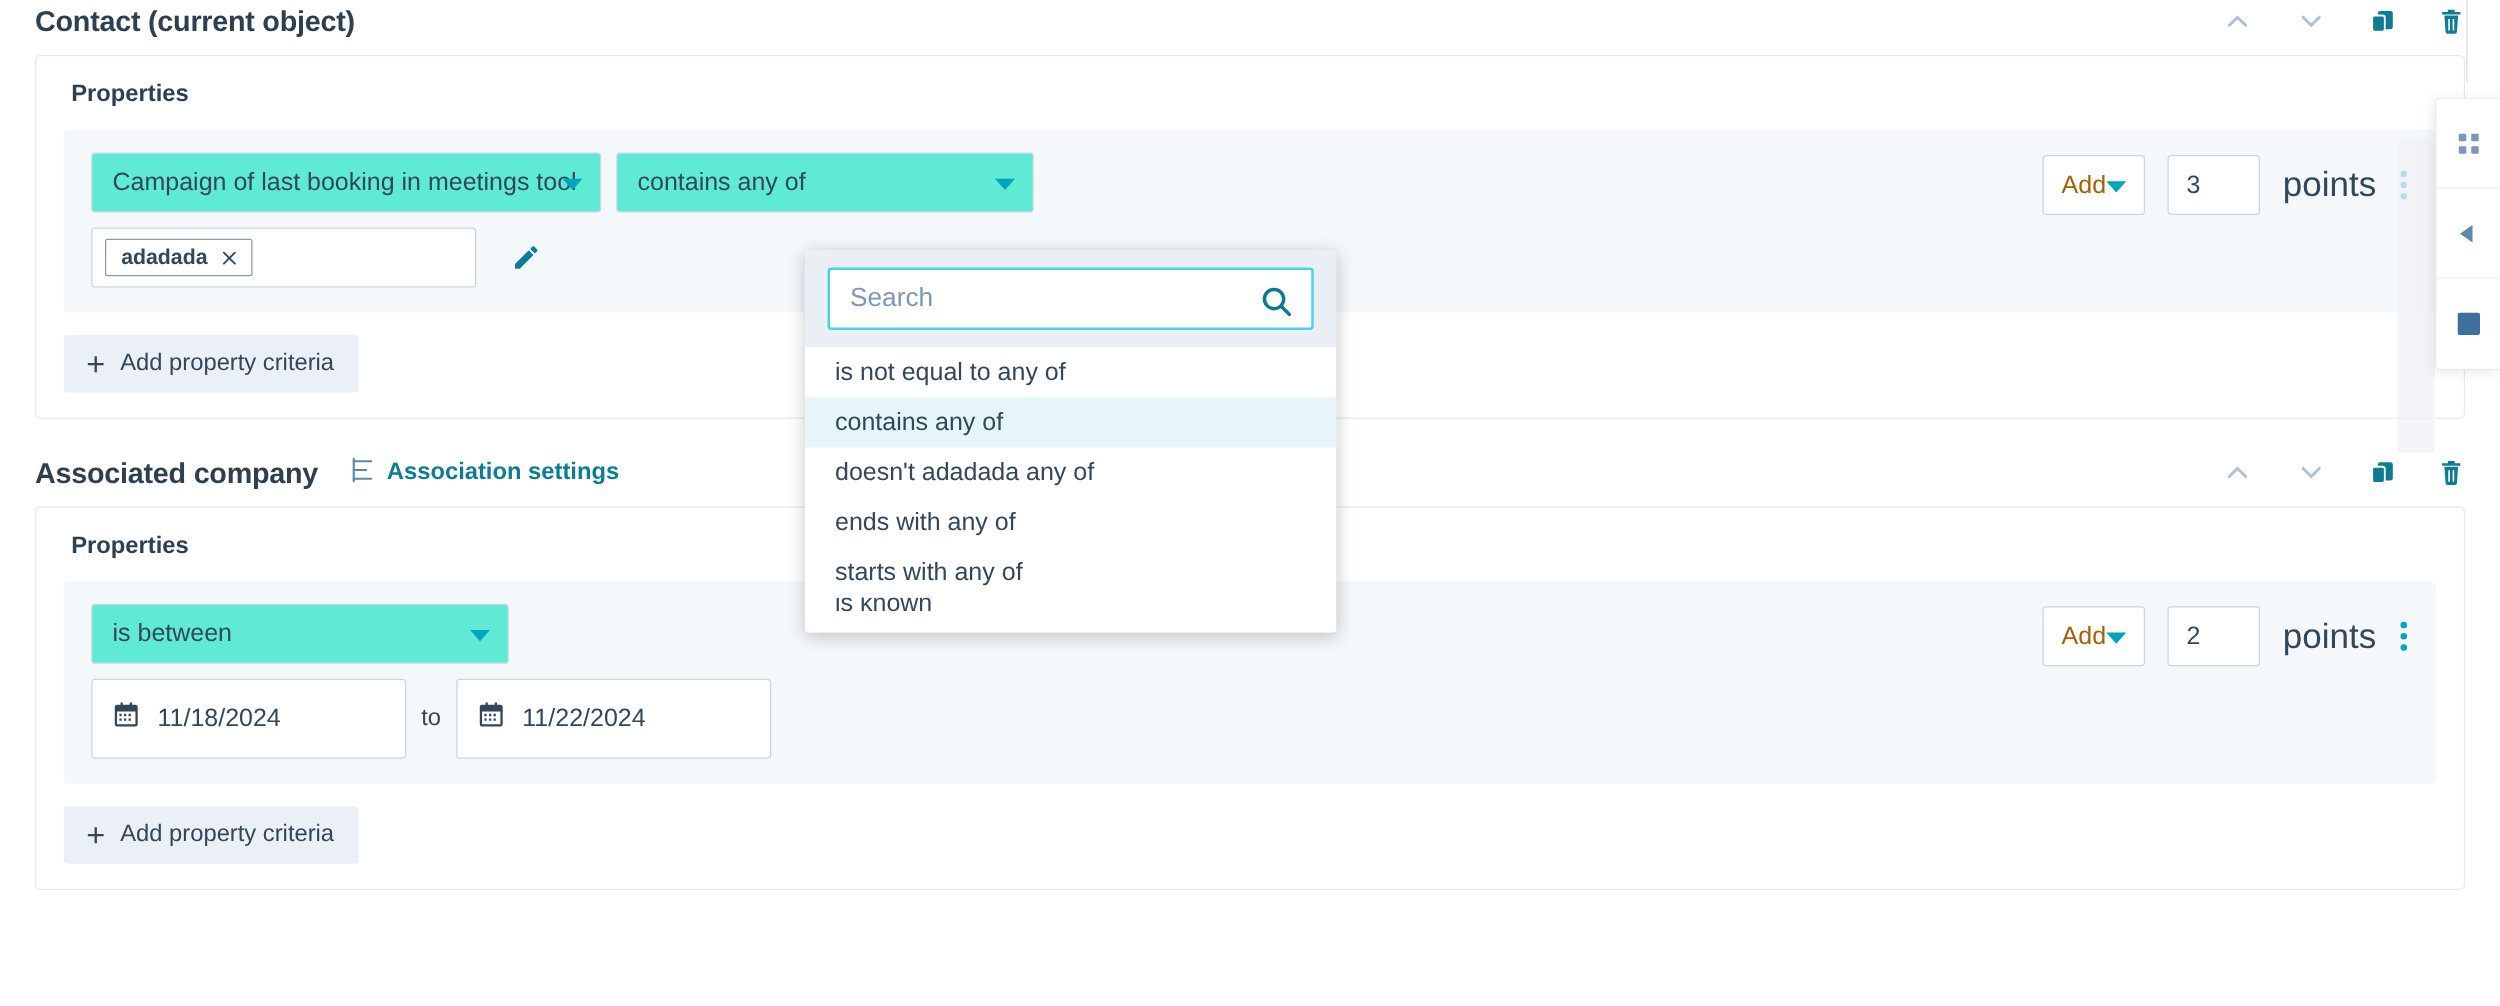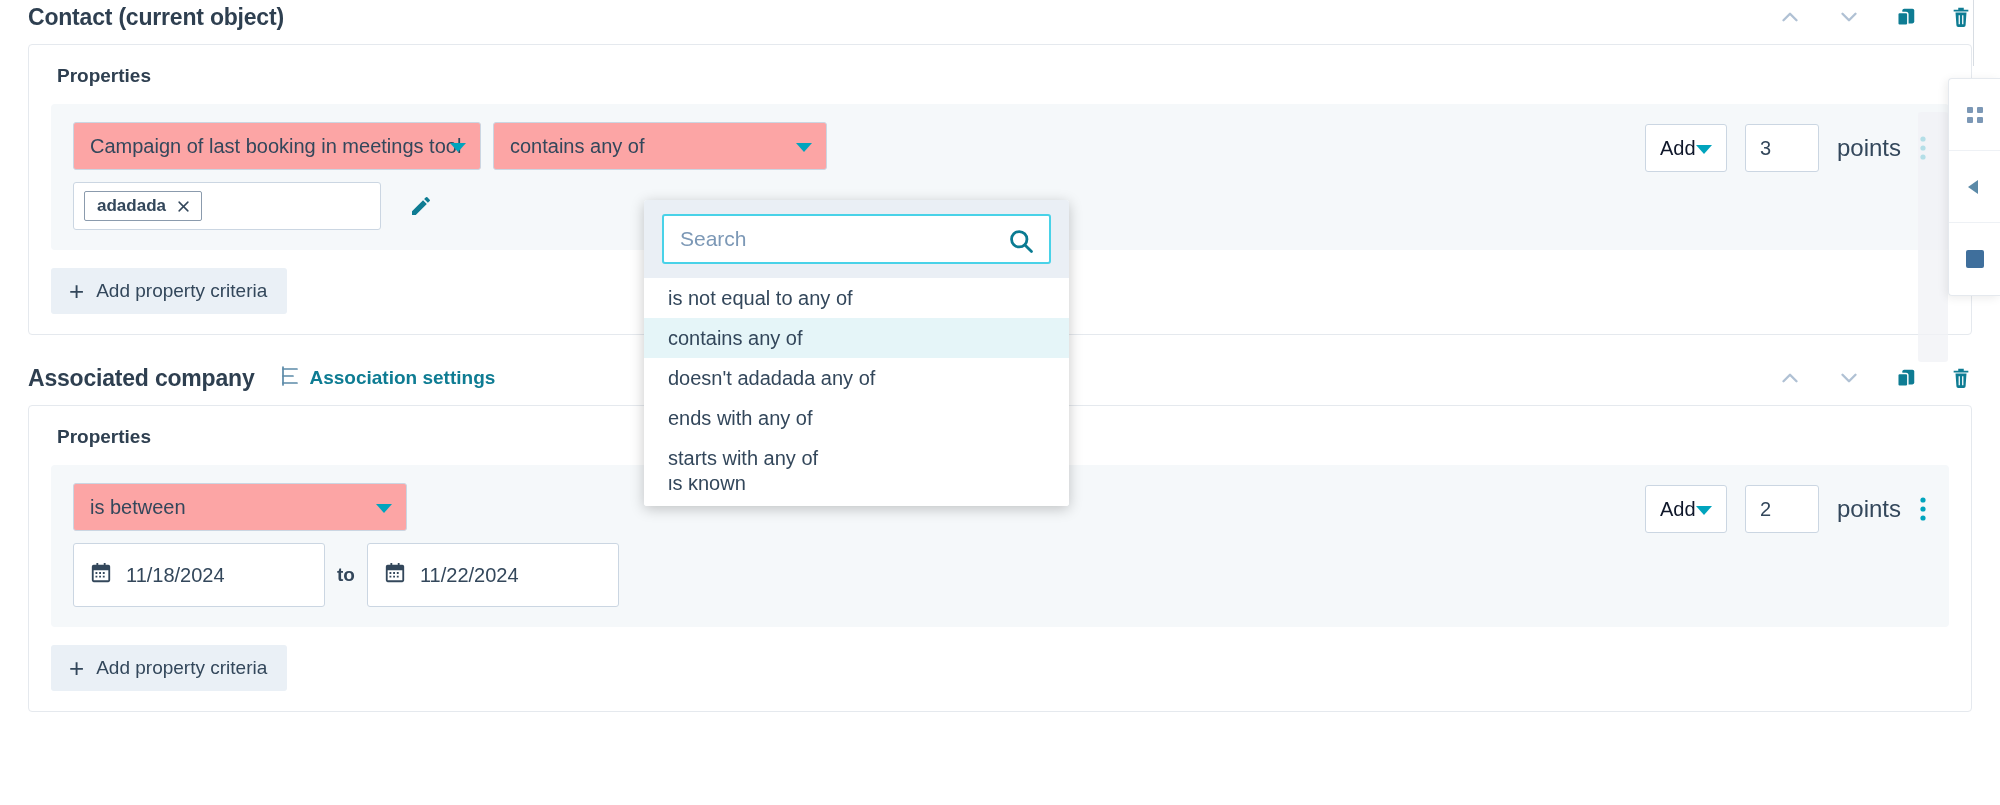--- a/index.html
+++ b/index.html
@@ -53,21 +53,21 @@
     padding: 18px 22px 20px 22px;
     display: flex; align-items: flex-start;
   }
   .criteria-left { display:flex; flex-direction: column; gap: 12px; }
   .row { display: flex; align-items: center; gap: 12px; }
 
   
   .select {
     position: relative;
     height: 48px;
-    background: #fca5a5;
+    background: #5eead4;
     border: 1px solid #cbd6e2;
     border-radius: 3px;
     display: flex; align-items: center;
     padding: 0 40px 0 16px;
     font-size: 20px; color: #33475b;
     white-space: nowrap; cursor: pointer;
   }
   .caret {
     position: absolute; right: 14px; top: 50%;
     width: 0; height: 0; margin-top: -3px;
@@ -93,48 +93,48 @@
   .tag-x { cursor:pointer; display:flex; }
 
   .pencil-btn { margin-left: 16px; cursor:pointer; display:flex; }
 
   .date-field {
     width: 252px; height: 64px; background:#fff;
     border:1px solid #cbd6e2; border-radius:3px;
     display:flex; align-items:center; gap:14px;
     padding: 0 16px; font-size:20px; color:#33475b;
   }
-  .to-label { font-size:19px; color:#33475b; font-weight:700; }
+  .to-label { font-size:19px; color:#33475b; font-weight:400; }
 
   .add-criteria-btn {
     display:inline-flex; align-items:center; gap:12px;
     margin: 18px 0 20px 22px;
     background:#eaf0f6; border-radius:3px;
     padding: 12px 20px 12px 18px;
     font-size:19px; color:#33475b; cursor:pointer;
   }
   .plus { font-size:26px; line-height:18px; color:#33475b; font-weight:400; }
 
   
   .score-controls {
     margin-left:auto; display:flex; align-items:center; gap:18px;
     padding-top: 2px;
   }
   .add-select {
     position:relative; width: 82px; height:48px;
     border:1px solid #cbd6e2; border-radius:3px; background:#fff;
     display:flex; align-items:center; padding: 0 34px 0 14px;
-    font-size:20px; color:#0f172a; cursor:pointer;
+    font-size:20px; color:#a16207; cursor:pointer;
   }
   .points-input {
     width: 74px; height:48px; border:1px solid #cbd6e2; border-radius:3px;
     background:#fff; display:flex; align-items:center;
     padding: 0 14px; font-size:20px; color:#33475b;
   }
-  .points-label { font-size:24px; color:#33475b; }
+  .points-label { font-size:28px; color:#33475b; }
   .kebab { cursor:pointer; display:flex; }
 
   
   .dropdown {
     position:absolute;
     left: 644px; top: 200px;
     width: 425px;
     background:#fff;
     border-radius: 3px;
     box-shadow: 0 3px 14px rgba(0,0,0,.22);

